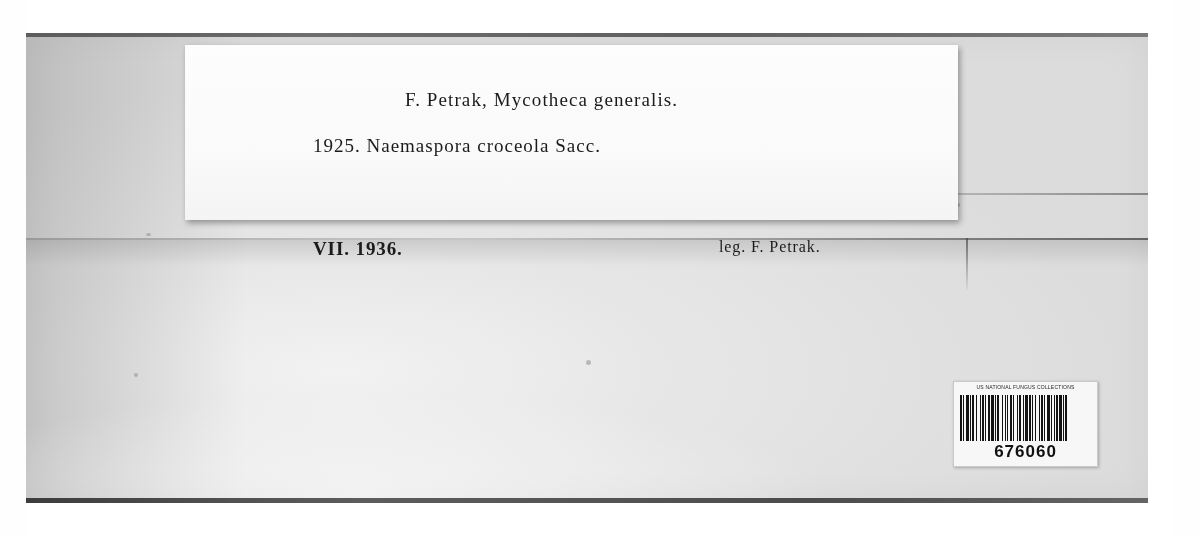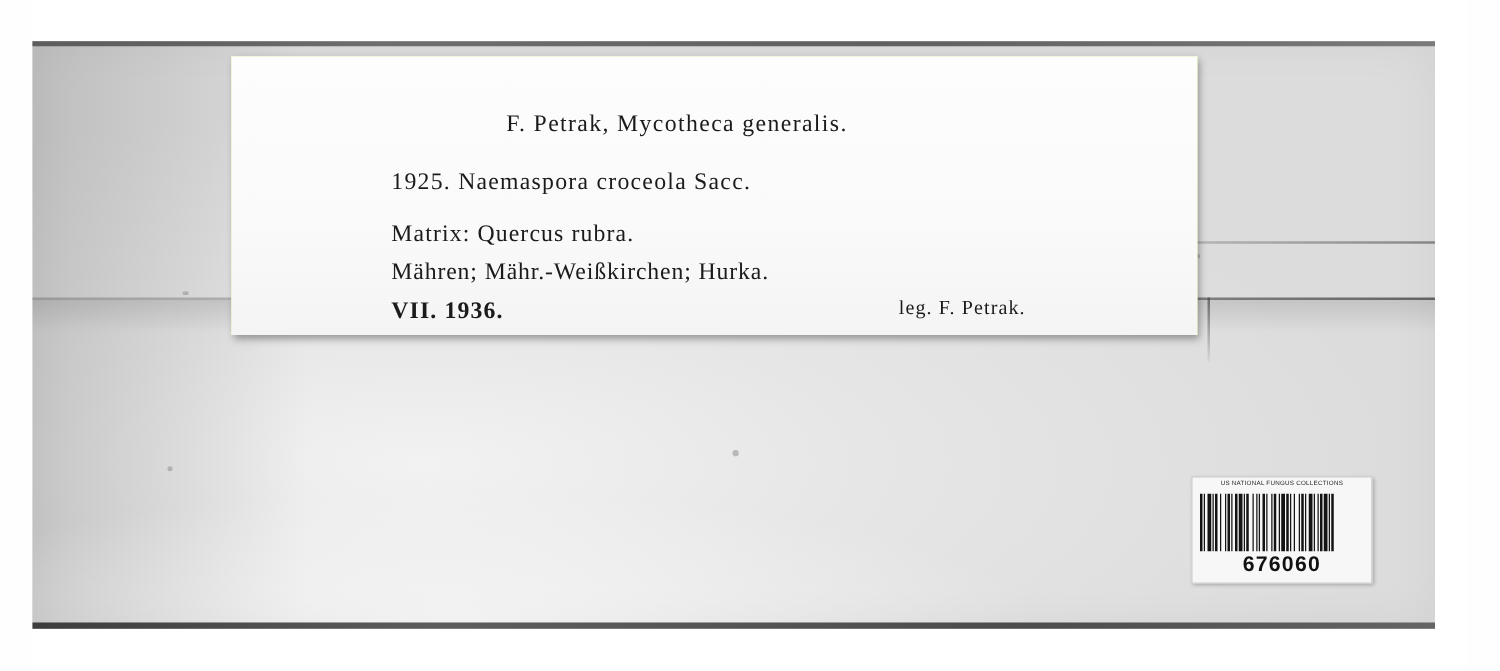--- a/index.html
+++ b/index.html
@@ -121,22 +121,22 @@
     border-radius: 50%;
     opacity: .55;
   }
 
   
   .label {
     position: absolute;
     left: 185px;
     top: 45px;
     width: 773px;
-    height: 223px;
-    background: #bef264;
+    height: 175px;
+    background: #eab308;
     box-shadow: 2px 3px 6px rgba(0,0,0,0.35);
   }
   .label-inner {
     position: absolute;
     inset: 0;
     background: linear-gradient(180deg,#fdfdfd 0%, #fafafa 60%, #f4f4f4 100%);
   }
   .label-text {
     position: absolute;
     color: #1b1b1b;
@@ -258,23 +258,21 @@
     <span class="speck" style="left:930px; top:170px; width:4px; height:4px;"></span>
   </div>
 
   <div class="label">
     <div class="label-inner"></div>
 
     <div class="label-text line-title">F. Petrak, Mycotheca generalis.</div>
 
     <div class="label-text line-taxon">1925. Naemaspora croceola Sacc.</div>
 
-    <div class="label-text line-matrix">Matrix: Quercus rubra.</div>
-
-    <div class="label-text line-locality">Mähren; Mähr.-Weißkirchen; Hurka.</div>
+
 
     <div class="label-text line-date">VII. 1936.</div>
 
     <div class="label-text line-collector">leg. F. Petrak.</div>
   </div>
 
   <div class="barcode">
     <div class="barcode-caption">US NATIONAL FUNGUS COLLECTIONS</div>
     <div class="barcode-bars" id="barcode-bars">
         <i style="width: 2px;"></i>

